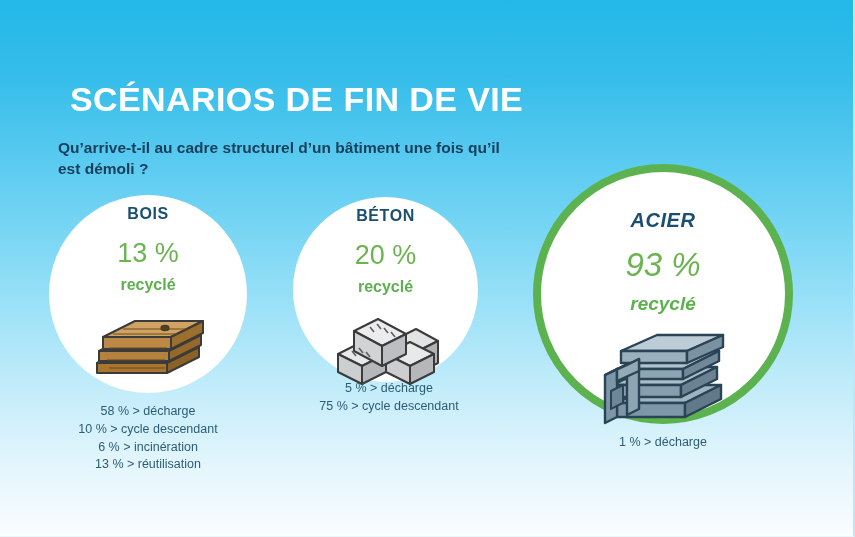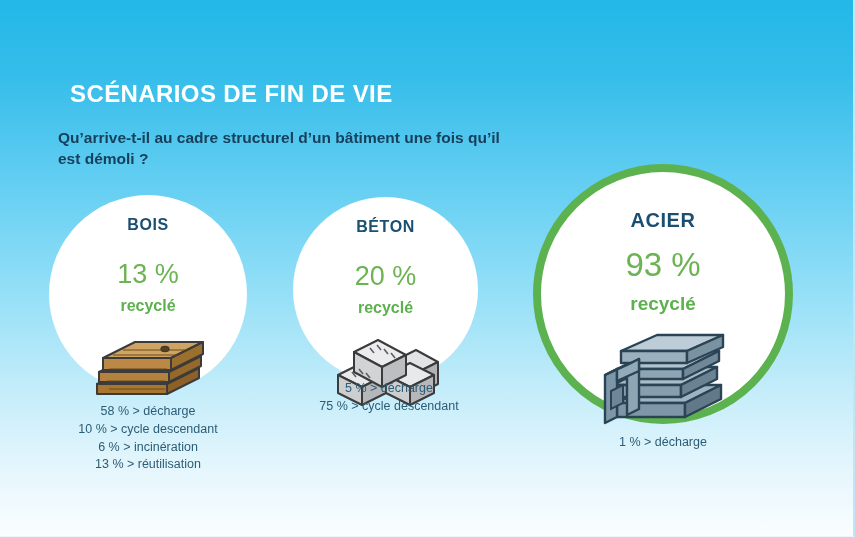--- a/index.html
+++ b/index.html
@@ -28,21 +28,21 @@
   }
 
   
   .header {
     position: absolute;
     left: 42px;
     top: 82px;
     width: 520px;
   }
   .title {
-    font-size: 24px;
+    font-size: 34px;
     font-weight: bold;
     color: #ffffff;
     letter-spacing: 0.4px;
     line-height: 1.0;
     margin: 0 0 22px 28px;
     white-space: nowrap;
   }
   .subtitle {
     font-size: 15.5px;
     font-weight: bold;
@@ -57,20 +57,21 @@
     position: absolute;
   }
   .circle {
     position: absolute;
     border-radius: 50%;
     background: #ffffff;
     box-sizing: border-box;
   }
   .circle.highlight {
     border: 8px solid #5cb24e;
+    font-style: italic;
   }
   .circle-inner {
     position: absolute;
     left: 0;
     right: 0;
     top: 0;
     bottom: 0;
     display: flex;
     flex-direction: column;
     align-items: center;
@@ -91,22 +92,22 @@
     font-weight: bold;
     line-height: 1;
   }
   .icon-wrap {
     display: flex;
     justify-content: center;
     align-items: flex-end;
   }
 
   
-  .small .mat-name { font-size: 16px; margin-top: 22px; }
-  .small .mat-pct  { font-size: 27px; margin-top: 28px; }
+  .small .mat-name { font-size: 16px; margin-top: 11px; }
+  .small .mat-pct  { font-size: 27px; margin-top: 18px; }
   .small .mat-recycled { font-size: 16px; margin-top: 10px; }
 
   
   .big .mat-name { font-size: 20px; margin-top: 38px; }
   .big .mat-pct  { font-size: 33px; margin-top: 18px; }
   .big .mat-recycled { font-size: 19px; margin-top: 13px; }
 
   
   .stats {
     position: absolute;

